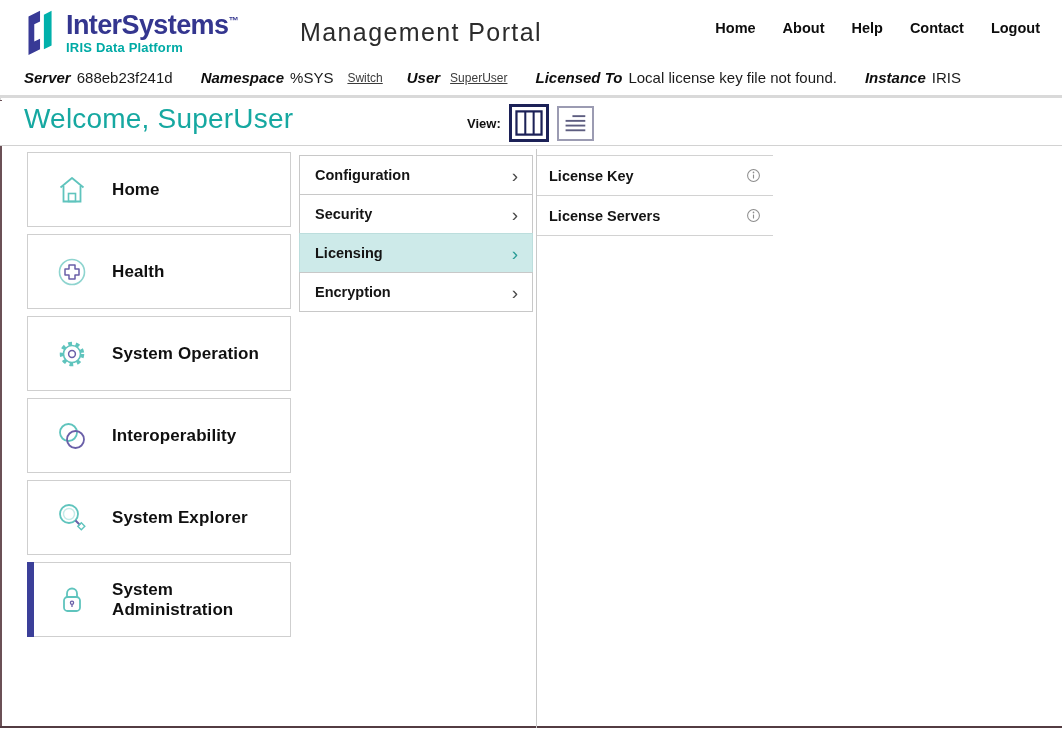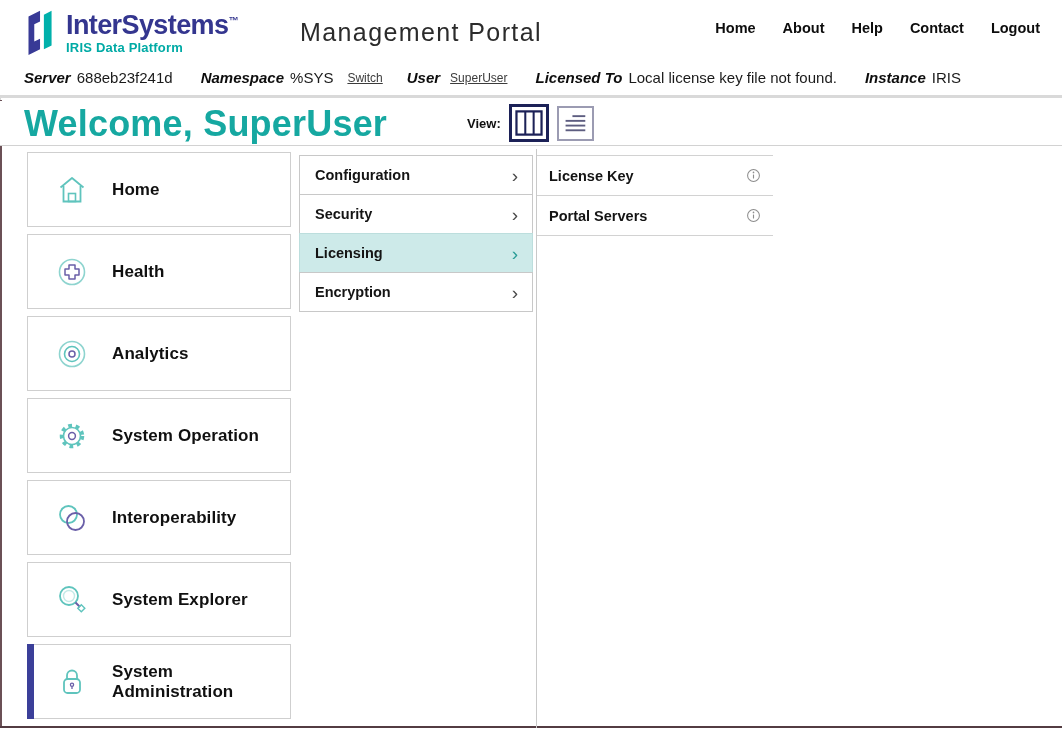--- a/index.html
+++ b/index.html
@@ -26,21 +26,21 @@
   
   .infobar { position:absolute; left:0; top:60px; width:100%; height:38px; display:flex; align-items:center;
              padding-left:24px; border-bottom:3px solid #d9d9d9; background:#fff; }
   .infobar .lbl { font-size:15px; font-weight:700; color:#0d0d0d;font-style:italic; }
   .infobar .val { font-size:15px; font-weight:400; color:#1a1a1a; }
   .infobar .lnk { font-size:12px; font-weight:400; color:#3c3c3c; text-decoration:underline; cursor:pointer; }
   .sp6{margin-left:6px;} .sp10{margin-left:10px;} .sp14{margin-left:14px;} .sp24{margin-left:24px;} .sp28{margin-left:28px;}
 
   
   .welcomebar { position:absolute; left:0; top:101px; width:100%; height:45px; border-bottom:1px solid #d2d2d2; background:#fff; }
-  .welcome-title { position:absolute; left:24px; top:2px; font-size:36px; font-weight:700; color:#16a8a1; letter-spacing:0.2px; }
+  .welcome-title { position:absolute; left:24px; top:2px; font-size:28px; font-weight:400; color:#16a8a1; letter-spacing:0.2px; }
   .view-group { position:absolute; left:467px; top:3px; display:flex; align-items:center; gap:8px; }
   .view-label { font-size:13px; font-weight:700; color:#111; }
   .view-btn { background:#fff; display:flex; align-items:center; justify-content:center; cursor:pointer; padding:0; }
   .view-btn.selected { width:40px; height:38px; border:3px solid #1c2157; }
   .view-btn.plain { width:37px; height:35px; border:2px solid #9b9bb2; }
 
   
   .v-divider { position:absolute; left:536px; top:149px; width:1px; height:583px; background:#c9c9c9; }
 
   .col1 { position:absolute; left:27px; top:152px; width:264px; display:flex; flex-direction:column; gap:7px; }
@@ -144,28 +144,20 @@
     </div>
 
     <div class="menu-card">
       <svg class="icon" viewBox="0 0 36 36">
         <circle cx="18" cy="18" r="12.5" fill="none" stroke="#8ed4cf" stroke-width="1.6"></circle>
         <path d="M15 11 H21 V15 H25 V21 H21 V25 H15 V21 H11 V15 H15 Z" fill="none" stroke="#6a5fa8" stroke-width="1.5" stroke-linejoin="round"></path>
       </svg>
       <span class="label">Health</span>
     </div>
 
-    <div class="menu-card">
-      <svg class="icon" viewBox="0 0 36 36">
-        <circle cx="18" cy="18" r="12.5" fill="none" stroke="#8ed4cf" stroke-width="1.6"></circle>
-        <circle cx="18" cy="18" r="7.5" fill="none" stroke="#5fc4bd" stroke-width="1.6"></circle>
-        <circle cx="18" cy="18" r="3" fill="none" stroke="#6a5fa8" stroke-width="1.5"></circle>
-      </svg>
-      <span class="label">Analytics</span>
-    </div>
 
     <div class="menu-card">
       <svg class="icon" viewBox="0 0 36 36">
         <circle cx="18" cy="18" r="10" fill="none" stroke="#5fc4bd" stroke-width="4.5" stroke-dasharray="3.6 3.6"></circle>
         <circle cx="18" cy="18" r="8.5" fill="#ffffff" stroke="#5fc4bd" stroke-width="1.6"></circle>
         <circle cx="18" cy="18" r="3.4" fill="none" stroke="#6a5fa8" stroke-width="1.5"></circle>
       </svg>
       <span class="label">System Operation</span>
     </div>
 
@@ -222,21 +214,21 @@
   <div class="col3">
     <div class="leaf-row">
       <span class="label">License Key</span>
       <svg class="info" viewBox="0 0 16 16">
         <circle cx="8" cy="8" r="6.3" fill="none" stroke="#8d8d8d" stroke-width="1.1"></circle>
         <line x1="8" y1="7" x2="8" y2="11.2" stroke="#8d8d8d" stroke-width="1.2"></line>
         <circle cx="8" cy="4.7" r="0.9" fill="#8d8d8d"></circle>
       </svg>
     </div>
     <div class="leaf-row">
-      <span class="label">Portal Servers</span>
+      <span class="label">License Servers</span>
       <svg class="info" viewBox="0 0 16 16">
         <circle cx="8" cy="8" r="6.3" fill="none" stroke="#8d8d8d" stroke-width="1.1"></circle>
         <line x1="8" y1="7" x2="8" y2="11.2" stroke="#8d8d8d" stroke-width="1.2"></line>
         <circle cx="8" cy="4.7" r="0.9" fill="#8d8d8d"></circle>
       </svg>
     </div>
   </div>
 
 </div>
 

